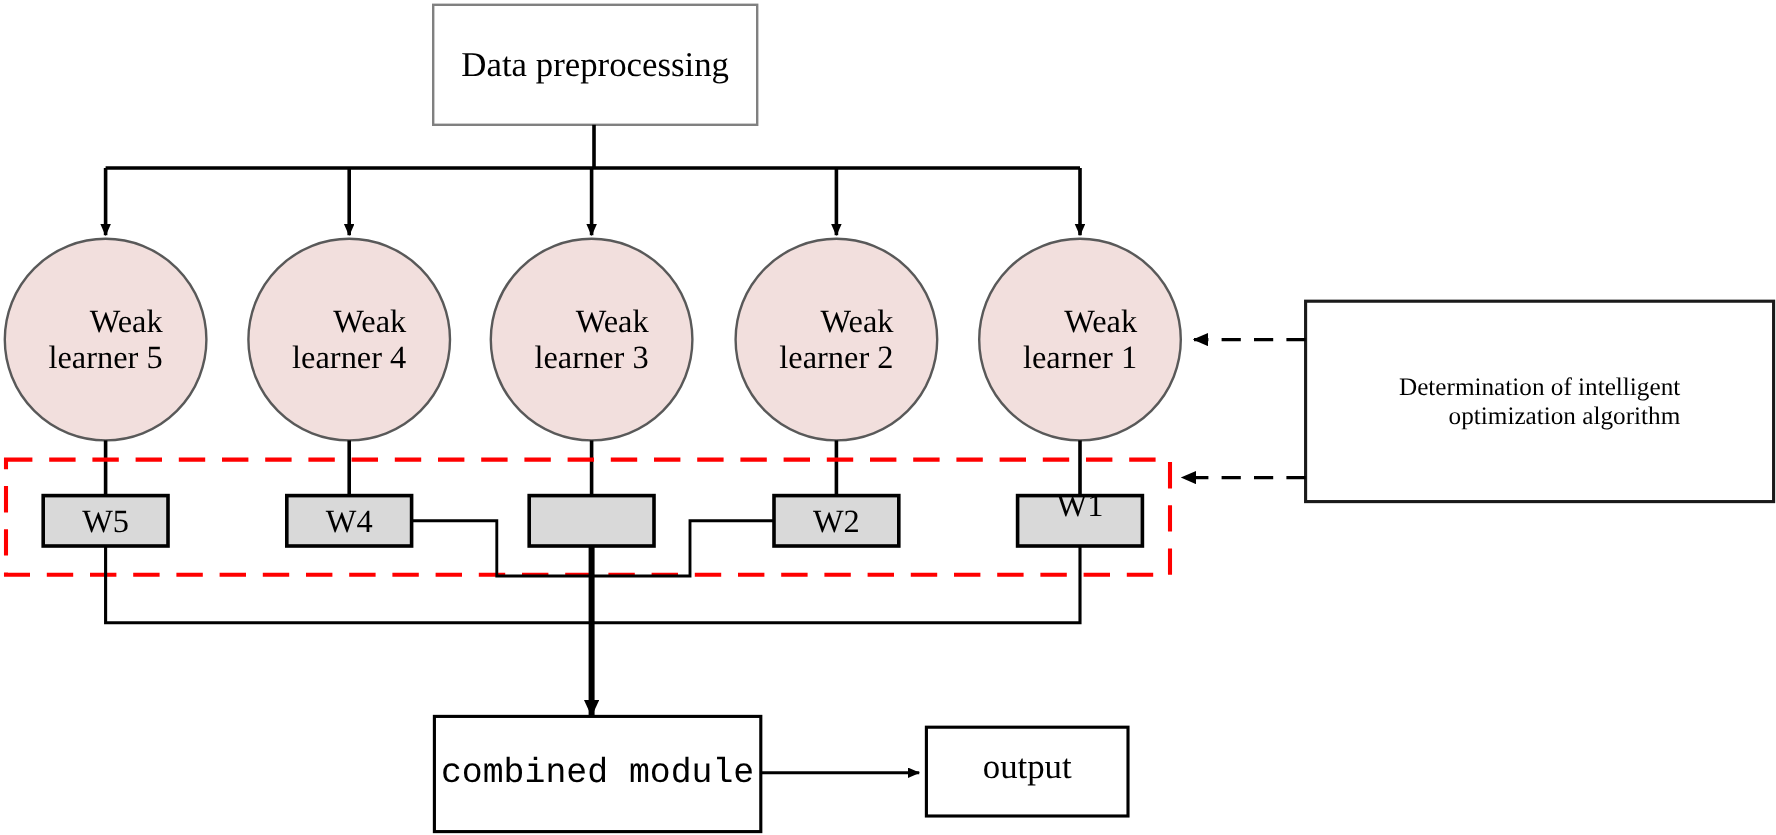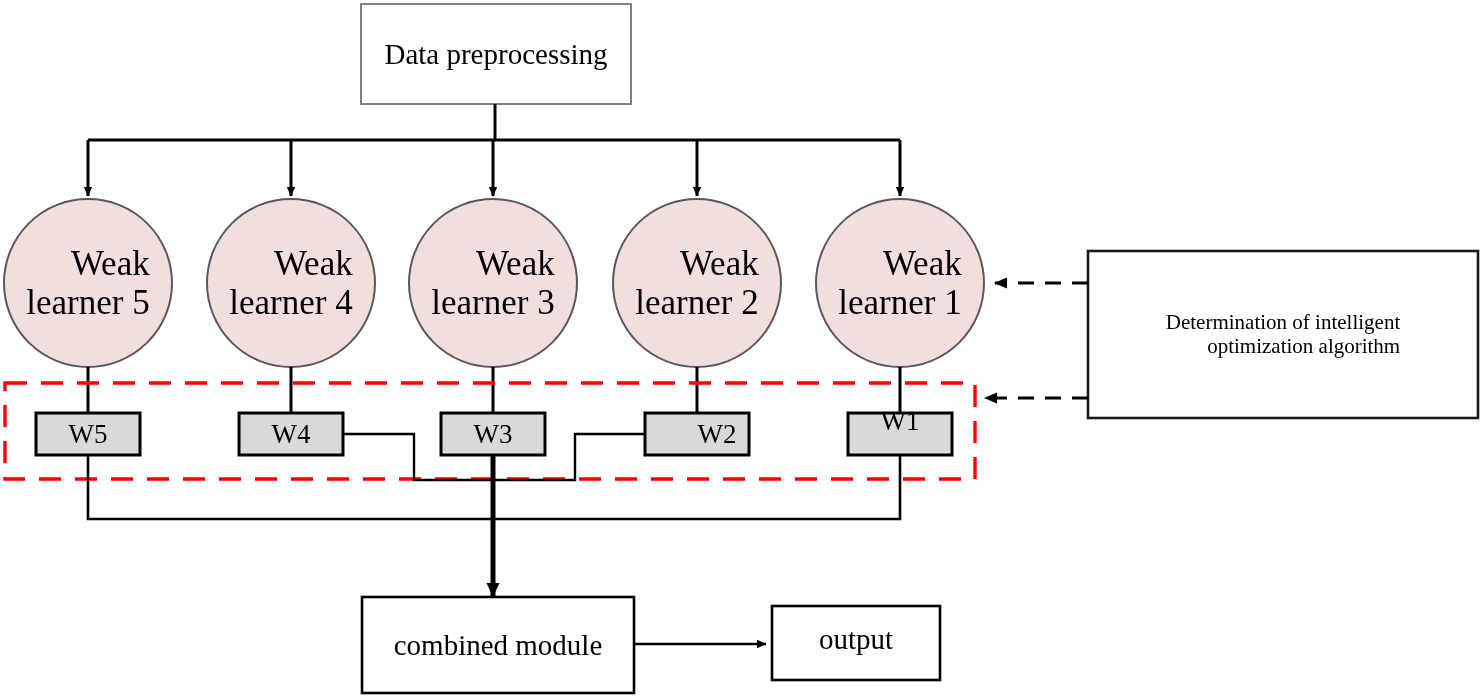--- a/index.html
+++ b/index.html
@@ -32,21 +32,21 @@
     display: flex;
     align-items: center;
     justify-content: center;
     text-align: right;
     color: #000000;
     line-height: 1.12;
     pointer-events: none;
     white-space: pre-line;
   }
   .lbl-preprocess { font-size: 29px; }
-  .lbl-circle     { font-size: 35px; }
+  .lbl-circle     { font-size: 27px; }
   .lbl-w          { font-size: 27px; }
   .lbl-determ     { font-size: 21px; }
   .lbl-combined   { font-size: 29px; }
   .lbl-output     { font-size: 29px; }
 </style>
 </head>
 <body>
 
 <div id="diagram-root">
 
@@ -125,24 +125,23 @@
 learner 4</div>
   <div class="node-label lbl-circle" style="left:409px; top:199px; width:168px; height:168px;">Weak
 learner 3</div>
   <div class="node-label lbl-circle" style="left:613px; top:199px; width:168px; height:168px;">Weak
 learner 2</div>
   <div class="node-label lbl-circle" style="left:816px; top:199px; width:168px; height:168px;">Weak
 learner 1</div>
 
   <div class="node-label lbl-w" style="left:36px; top:413px; width:104px; height:42px;">W5</div>
   <div class="node-label lbl-w" style="left:239px; top:413px; width:104px; height:42px;font-family:Liberation Serif, serif;">W4</div>
-  <div class="node-label lbl-w" style="left:441px; top:413px; width:104px; height:42px;">W3</div>
-  <div class="node-label lbl-w" style="left:645px; top:413px; width:104px; height:42px;padding-left:20px;">W2</div>
+  <div class="node-label lbl-w" style="left:645px; top:413px; width:104px; height:42px;">W2</div>
   <div class="node-label lbl-w" style="left:848px; top:400px; width:104px; height:42px;">W1</div>
 
   <div class="node-label lbl-determ" style="left:1092px; top:251px; width:382px; height:167px;">Determination of intelligent
 optimization algorithm</div>
 
-  <div class="node-label lbl-combined" style="left:362px; top:597px; width:272px; height:96px;">combined module</div>
+  <div class="node-label lbl-combined" style="left:362px; top:597px; width:272px; height:96px;font-family:Liberation Mono, monospace;">combined module</div>
 
   <div class="node-label lbl-output" style="left:772px; top:606px; width:168px; height:66px;">output</div>
 
 </div>
 
 </body></html>

